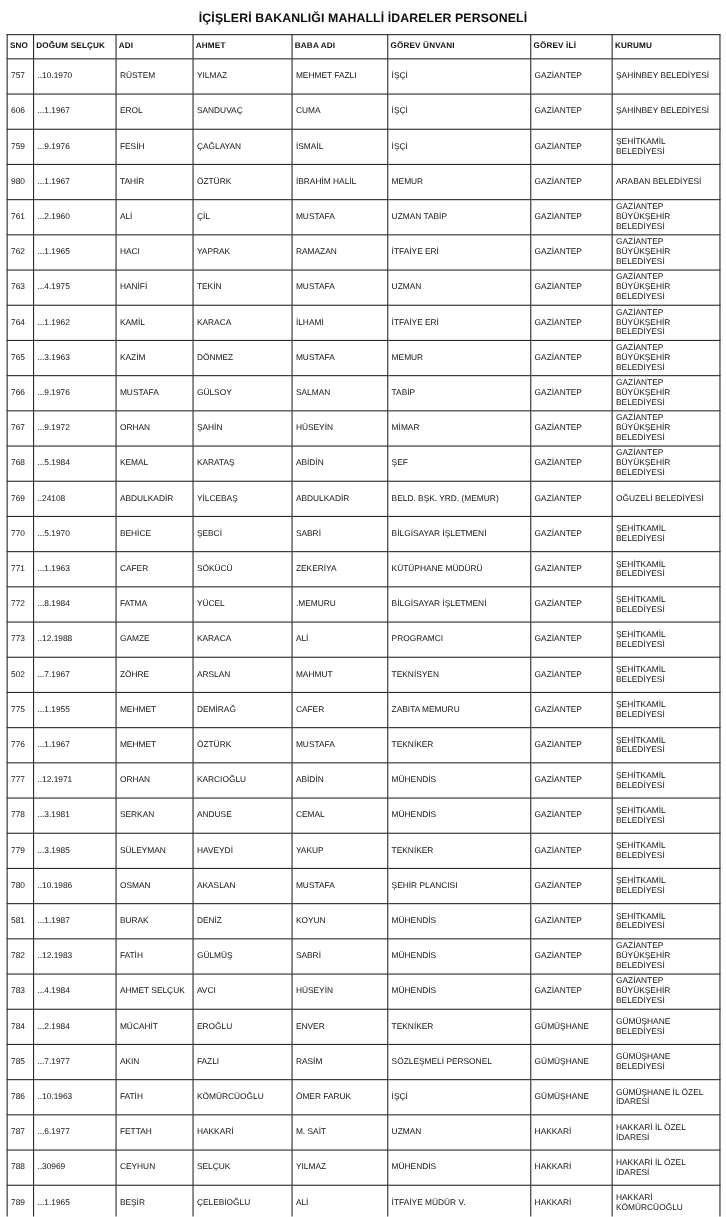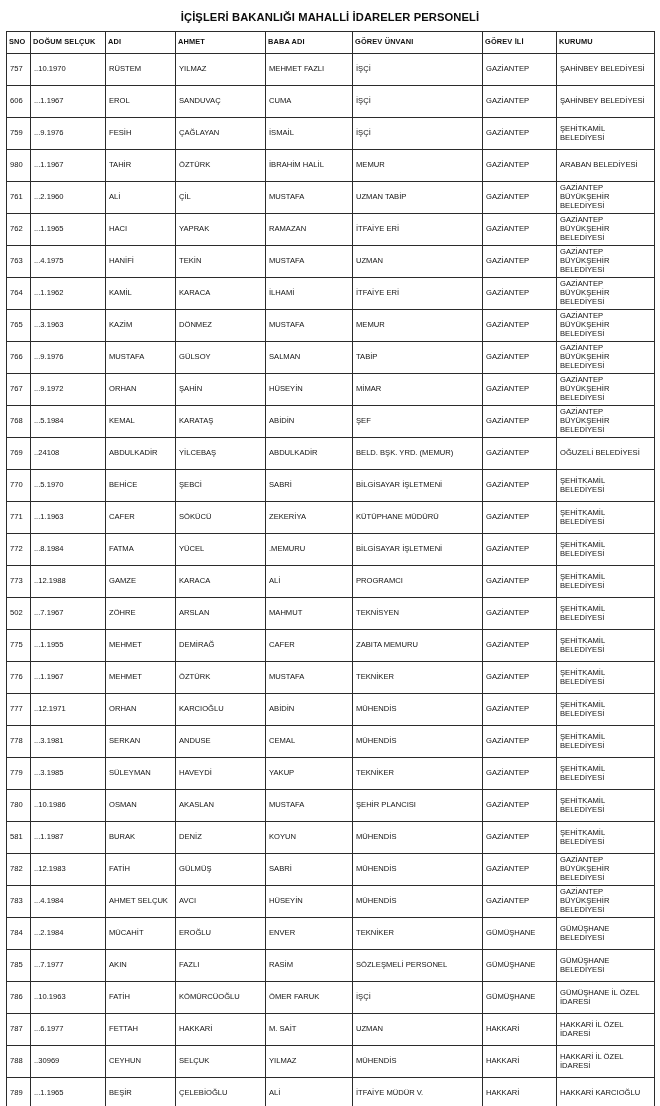--- a/index.html
+++ b/index.html
@@ -959,19 +959,19 @@
           <td>
             <span class="cellwrap">ALİ</span>
           </td>
           <td>
             <span class="cellwrap">İTFAİYE MÜDÜR V.</span>
           </td>
           <td>
             <span class="cellwrap">HAKKARİ</span>
           </td>
           <td>
-            <span class="cellwrap">HAKKARİ KARCIOĞLU</span>
+            <span class="cellwrap">HAKKARİ KÖMÜRCÜOĞLU</span>
           </td>
         </tr>
       </tbody>
   </table>
 
 </div>
 
 </body></html>

